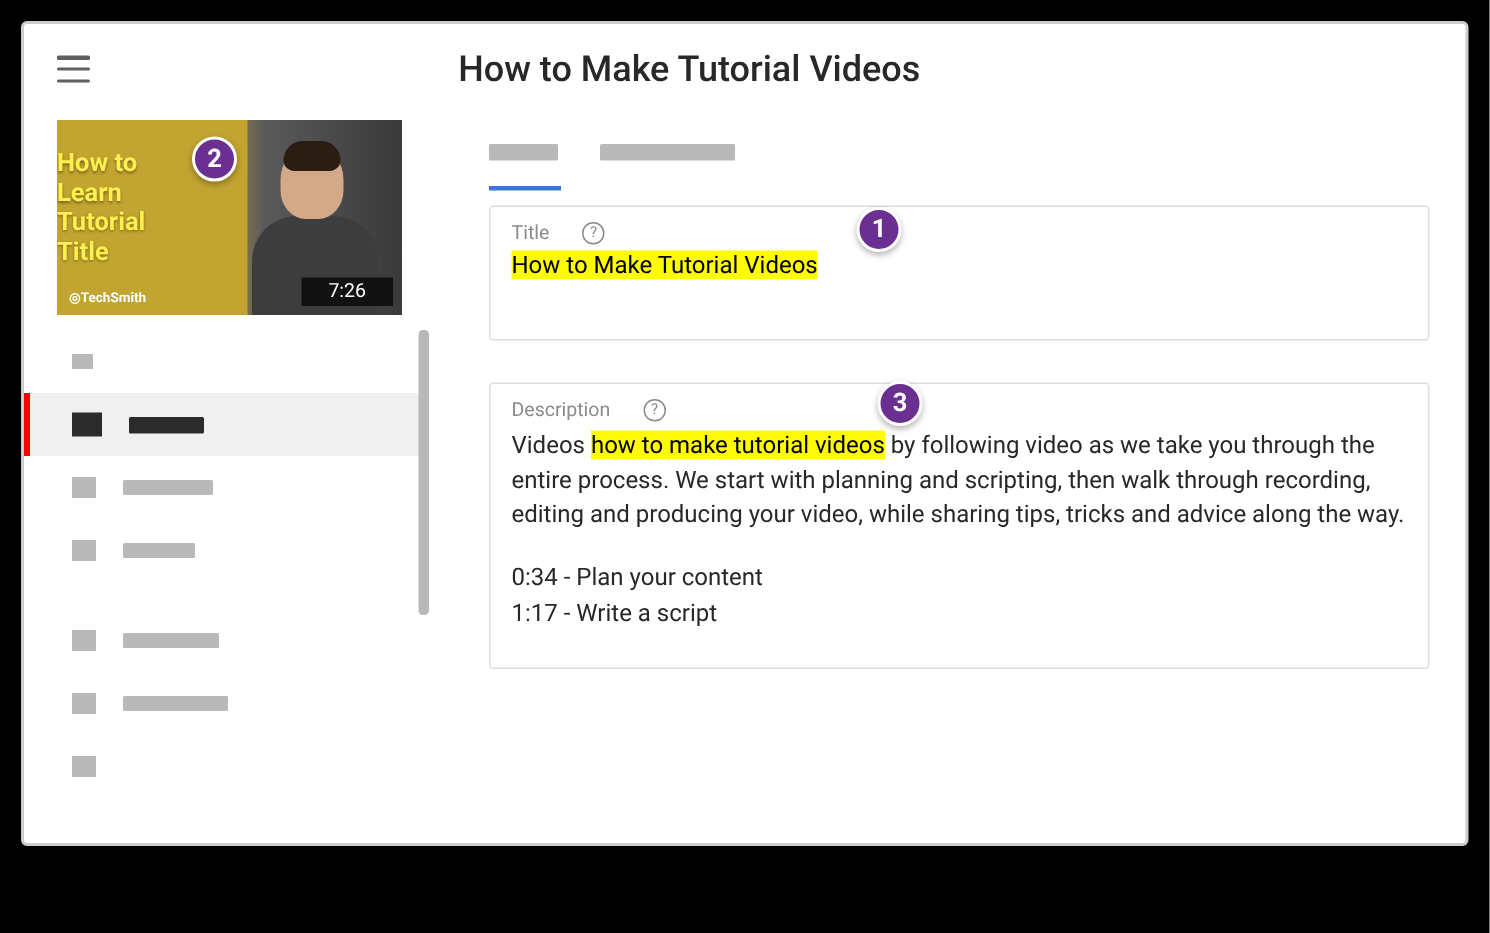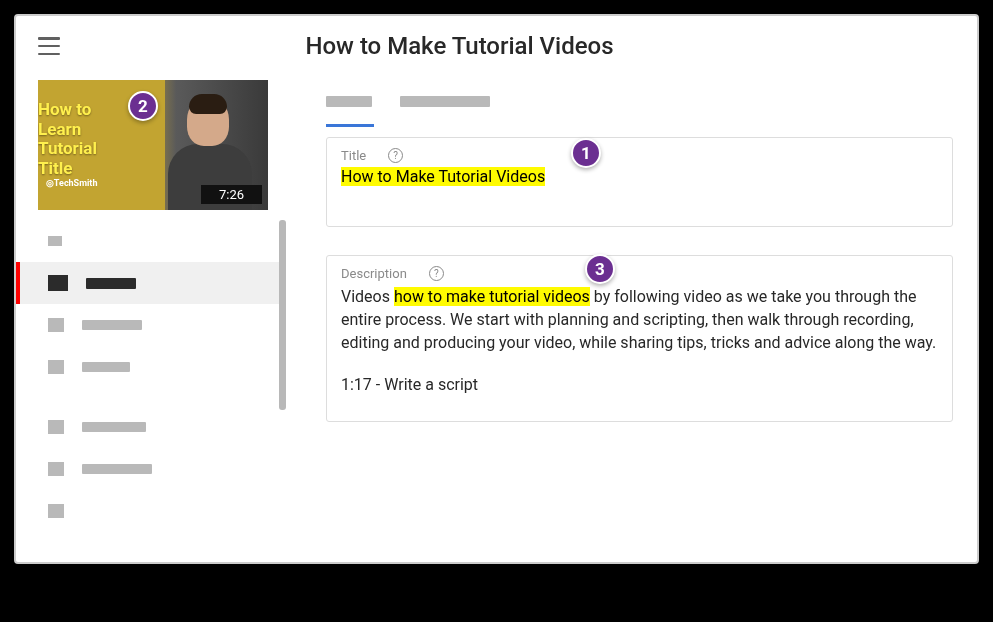--- a/index.html
+++ b/index.html
@@ -113,21 +113,21 @@
     top: 20px;
     color: #fff04d;
     font-weight: 700;
     font-size: 17px;
     line-height: 1.15;
     text-shadow: 0 1px 2px rgba(0,0,0,0.4);
   }
   .thumb-brand {
     position: absolute;
     left: 8px;
-    bottom: 22px;
+    bottom: 6px;
     color: #fff;
     font-size: 9px;
     font-weight: 700;
   }
   .thumb-duration {
     position: absolute;
     right: 6px;
     bottom: 6px;
     background: #111;
     color: #fff;
@@ -371,20 +371,21 @@
 
       <div class="card">
         <div class="badge badge-3">3</div>
         <div class="field-label">
           <span>Description</span>
           <span class="help-icon">?</span>
         </div>
         <div class="desc-body">
           <span>Videos </span><mark>how to make tutorial videos</mark><span> by following video as we take you through the entire process. We start with planning and scripting, then walk through recording, editing and producing your video, while sharing tips, tricks and advice along the way.</span>
           <div class="timestamps">
+            <div class="timestamp-line">0:34 - Plan your content</div>
             <div class="timestamp-line">1:17 - Write a script</div>
           </div>
         </div>
       </div>
 
     </div>
   </div>
 </div>
 
 </body></html>

